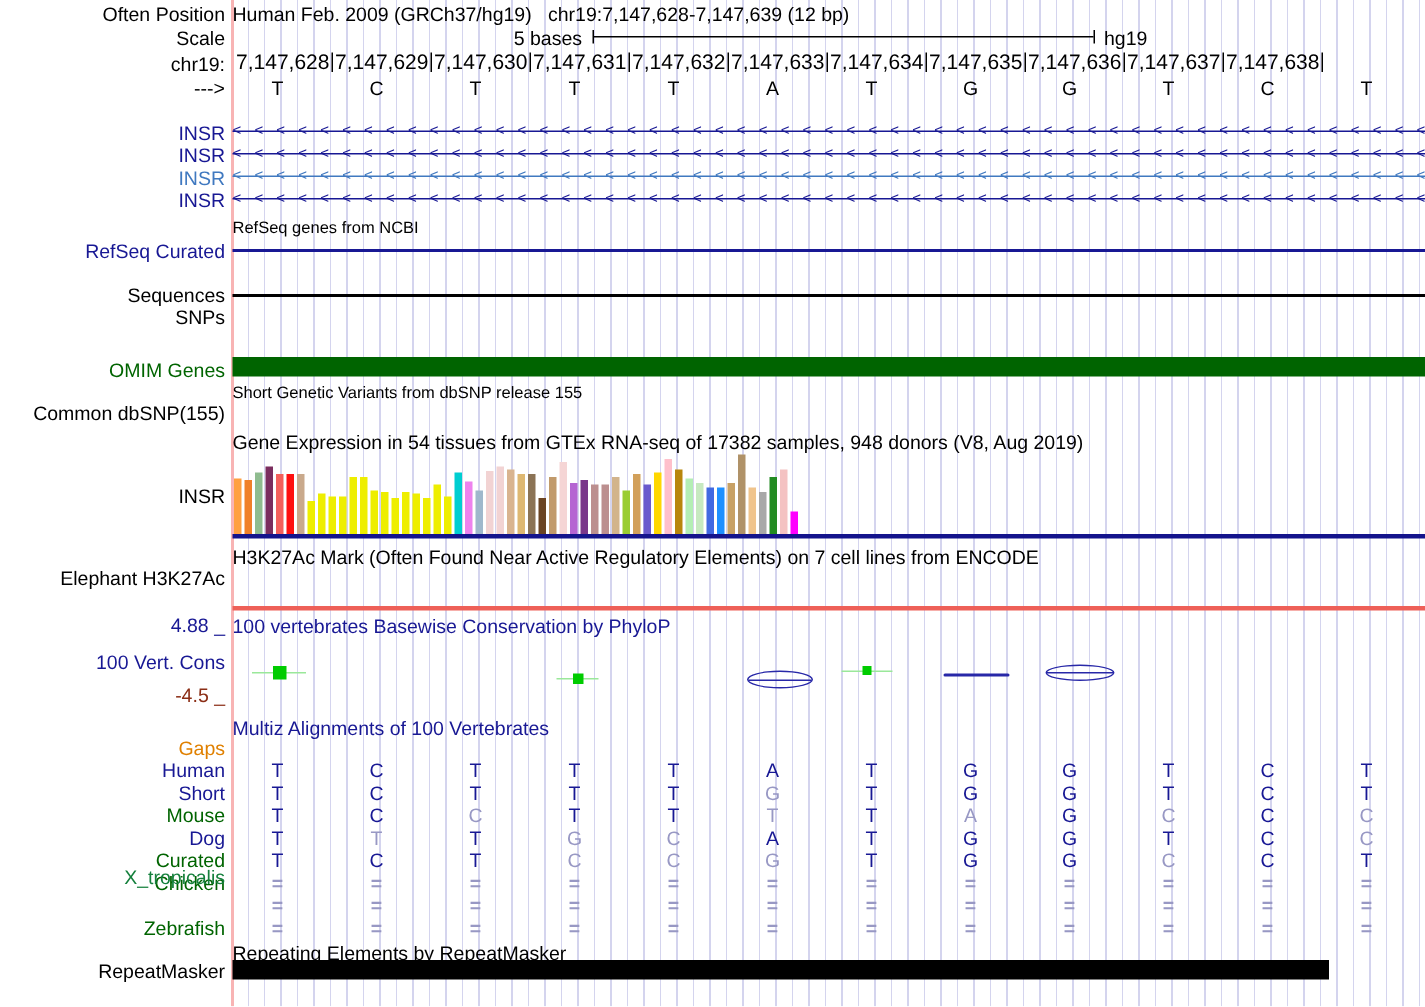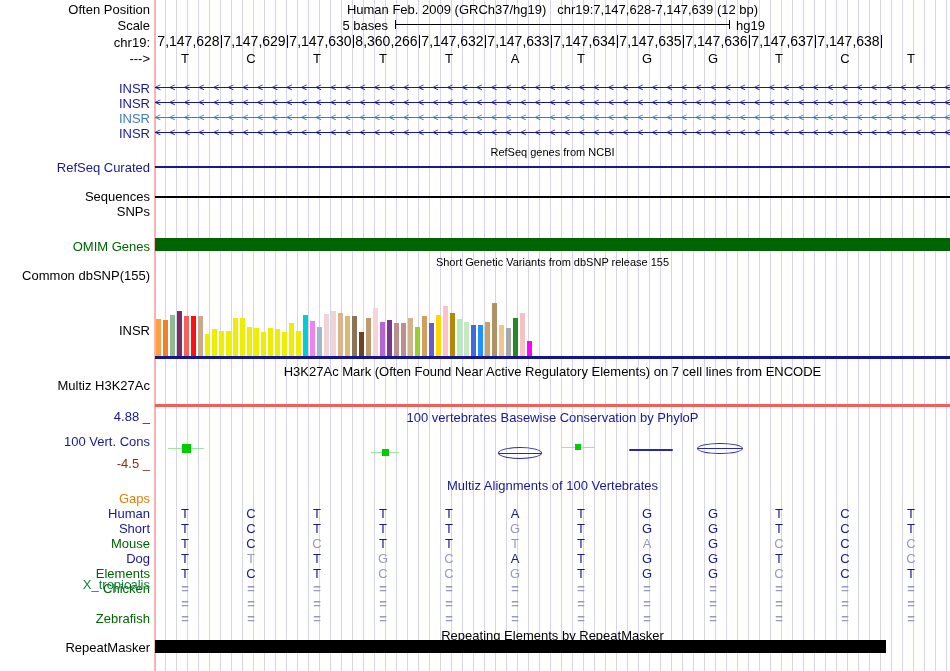--- a/index.html
+++ b/index.html
@@ -3,21 +3,21 @@
 <meta charset="utf-8">
 <style>
   html,body{margin:0;padding:0;background:#fff;}
   .page{position:relative;width:950px;height:671px;background:#fff;overflow:hidden;
         font-family:"Liberation Sans",sans-serif;font-size:13px;color:#000;}
   .grid-bg{position:absolute;left:155px;top:0;width:795px;height:671px;
            background:repeating-linear-gradient(90deg,transparent 0 10px,#d4d4ee 10px 11px);}
   .pink-line{position:absolute;left:154px;top:0;width:2px;height:671px;background:#f8b4b4;}
   .lab{position:absolute;left:0;width:150px;text-align:right;white-space:nowrap;}
   .trk{position:absolute;left:155px;width:795px;}
-  .ctr{text-align:center;}
+  .ctr{text-align:left;}
   .navy{color:#181894;}
   .green{color:#006400;}
   .maroon{color:#8b2e16;}
   .small{font-size:11px;}
   .hline{position:absolute;left:155px;width:795px;}
   .generow{position:absolute;left:155px;width:795px;height:13px;line-height:13px;
            overflow:hidden;white-space:nowrap;font-size:10px;letter-spacing:3px;
            background:linear-gradient(#181894,#181894) center/100% 1px no-repeat;}
   .generow.blue2row{background:linear-gradient(#4079c0,#4079c0) center/100% 1px no-repeat;}
   .cellrow{position:absolute;left:152px;width:798px;display:flex;}
@@ -50,21 +50,21 @@
     <span style="position:absolute;left:0;width:233px;text-align:right;display:inline-block">5 bases</span>
     <div class="scalebar" style="left:240px;top:2px;width:333px"></div>
     <span style="position:absolute;left:581px">hg19</span>
   </div>
 
   <div class="lab" style="top:35px">chr19:</div>
   <div class="coordrow" style="top:35px">
       <div class="ccell">7,147,628</div>
       <div class="ccell">7,147,629</div>
       <div class="ccell">7,147,630</div>
-      <div class="ccell">8,360,266</div>
+      <div class="ccell">7,147,631</div>
       <div class="ccell">7,147,632</div>
       <div class="ccell">7,147,633</div>
       <div class="ccell">7,147,634</div>
       <div class="ccell">7,147,635</div>
       <div class="ccell">7,147,636</div>
       <div class="ccell">7,147,637</div>
       <div class="ccell">7,147,638</div>
     </div>
 
   <div class="lab" style="top:51px">---&gt;</div>
@@ -101,20 +101,21 @@
   <div class="lab" style="top:189px">Sequences</div>
   <div class="hline" style="top:196px;height:2px;background:#000"></div>
   <div class="lab" style="top:204px">SNPs</div>
 
   <div class="lab green" style="top:239px">OMIM Genes</div>
   <div class="hline" style="top:238px;height:13px;background:#006400"></div>
 
   <div class="trk ctr small" style="top:256px">Short Genetic Variants from dbSNP release 155</div>
   <div class="lab" style="top:268px">Common dbSNP(155)</div>
 
+  <div class="trk ctr" style="top:287px">Gene Expression in 54 tissues from GTEx RNA-seq of 17382 samples, 948 donors (V8, Aug 2019)</div>
   <div class="lab" style="top:323px">INSR</div>
   <div class="bars" id="gtex-bars">
       <div class="bar" style="height: 37px; background: rgb(255, 160, 64);"></div>
       <div class="bar" style="height: 36px; background: rgb(240, 128, 40);"></div>
       <div class="bar" style="height: 41px; background: rgb(143, 188, 143);"></div>
       <div class="bar" style="height: 45px; background: rgb(123, 45, 94);"></div>
       <div class="bar" style="height: 40px; background: rgb(244, 96, 92);"></div>
       <div class="bar" style="height: 40px; background: rgb(255, 16, 16);"></div>
       <div class="bar" style="height: 40px; background: rgb(201, 169, 140);"></div>
       <div class="bar" style="height: 22px; background: rgb(238, 238, 0);"></div>
@@ -161,21 +162,21 @@
       <div class="bar" style="height: 53px; background: rgb(176, 146, 104);"></div>
       <div class="bar" style="height: 31px; background: rgb(240, 196, 140);"></div>
       <div class="bar" style="height: 28px; background: rgb(168, 168, 168);"></div>
       <div class="bar" style="height: 38px; background: rgb(34, 139, 34);"></div>
       <div class="bar" style="height: 43px; background: rgb(244, 194, 194);"></div>
       <div class="bar" style="height: 15px; background: rgb(255, 0, 255);"></div>
     </div>
   <div class="hline" style="top:356px;height:3px;background:#14148c"></div>
 
   <div class="trk ctr" style="top:364px">H3K27Ac Mark (Often Found Near Active Regulatory Elements) on 7 cell lines from ENCODE</div>
-  <div class="lab" style="top:378px">Multiz H3K27Ac</div>
+  <div class="lab" style="top:378px">Elephant H3K27Ac</div>
   <div class="hline" style="top:404px;height:3px;background:#ee6058"></div>
 
   <div class="lab navy" style="top:409px">4.88 _</div>
   <div class="trk ctr navy" style="top:410px">100 vertebrates Basewise Conservation by PhyloP</div>
   <div class="lab navy" style="top:434px">100 Vert. Cons</div>
   <div class="lab maroon" style="top:456px">-4.5 _</div>
   <div class="trk" style="top:408px;height:62px" id="cons-marks">
       <div style="position: absolute; left: 13px; top: 40px; width: 36px; height: 1px; background: rgb(154, 232, 154);"></div>
       <div style="position: absolute; left: 26.5px; top: 35.5px; width: 9px; height: 9px; background: rgb(0, 204, 0);"></div>
       <div style="position: absolute; left: 216px; top: 44px; width: 28px; height: 1px; background: rgb(154, 232, 154);"></div>
@@ -257,21 +258,21 @@
         <div class="cell mzletter dim">G</div>
         <div class="cell mzletter dim">C</div>
         <div class="cell mzletter" style="color: rgb(24, 24, 148);">A</div>
         <div class="cell mzletter" style="color: rgb(24, 24, 148);">T</div>
         <div class="cell mzletter" style="color: rgb(24, 24, 148);">G</div>
         <div class="cell mzletter" style="color: rgb(24, 24, 148);">G</div>
         <div class="cell mzletter" style="color: rgb(24, 24, 148);">T</div>
         <div class="cell mzletter" style="color: rgb(24, 24, 148);">C</div>
         <div class="cell mzletter dim">C</div>
       </div>
-      <div class="lab" style="top: 566px; color: rgb(0, 100, 0);">Elements</div>
+      <div class="lab" style="top: 566px; color: rgb(0, 100, 0);">Curated</div>
       <div class="cellrow" style="top: 566px;">
         <div class="cell mzletter" style="color: rgb(24, 24, 148);">T</div>
         <div class="cell mzletter" style="color: rgb(24, 24, 148);">C</div>
         <div class="cell mzletter" style="color: rgb(24, 24, 148);">T</div>
         <div class="cell mzletter dim">C</div>
         <div class="cell mzletter dim">C</div>
         <div class="cell mzletter dim">G</div>
         <div class="cell mzletter" style="color: rgb(24, 24, 148);">T</div>
         <div class="cell mzletter" style="color: rgb(24, 24, 148);">G</div>
         <div class="cell mzletter" style="color: rgb(24, 24, 148);">G</div>

